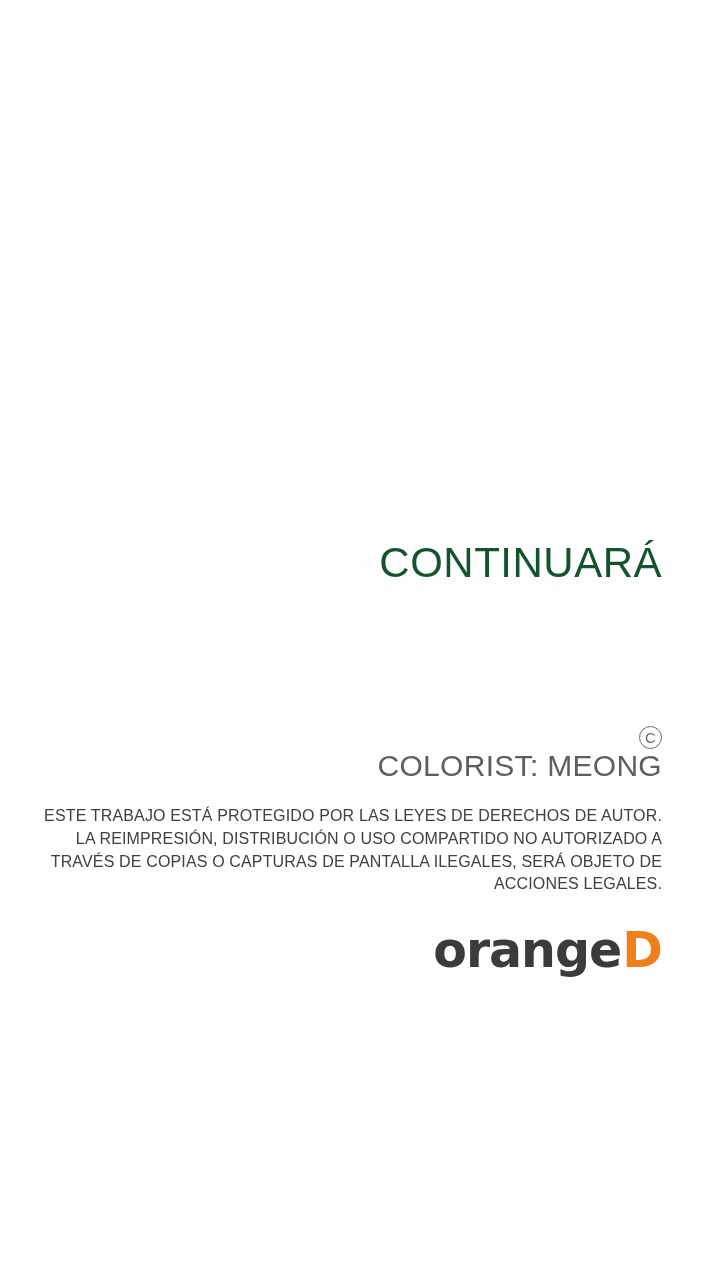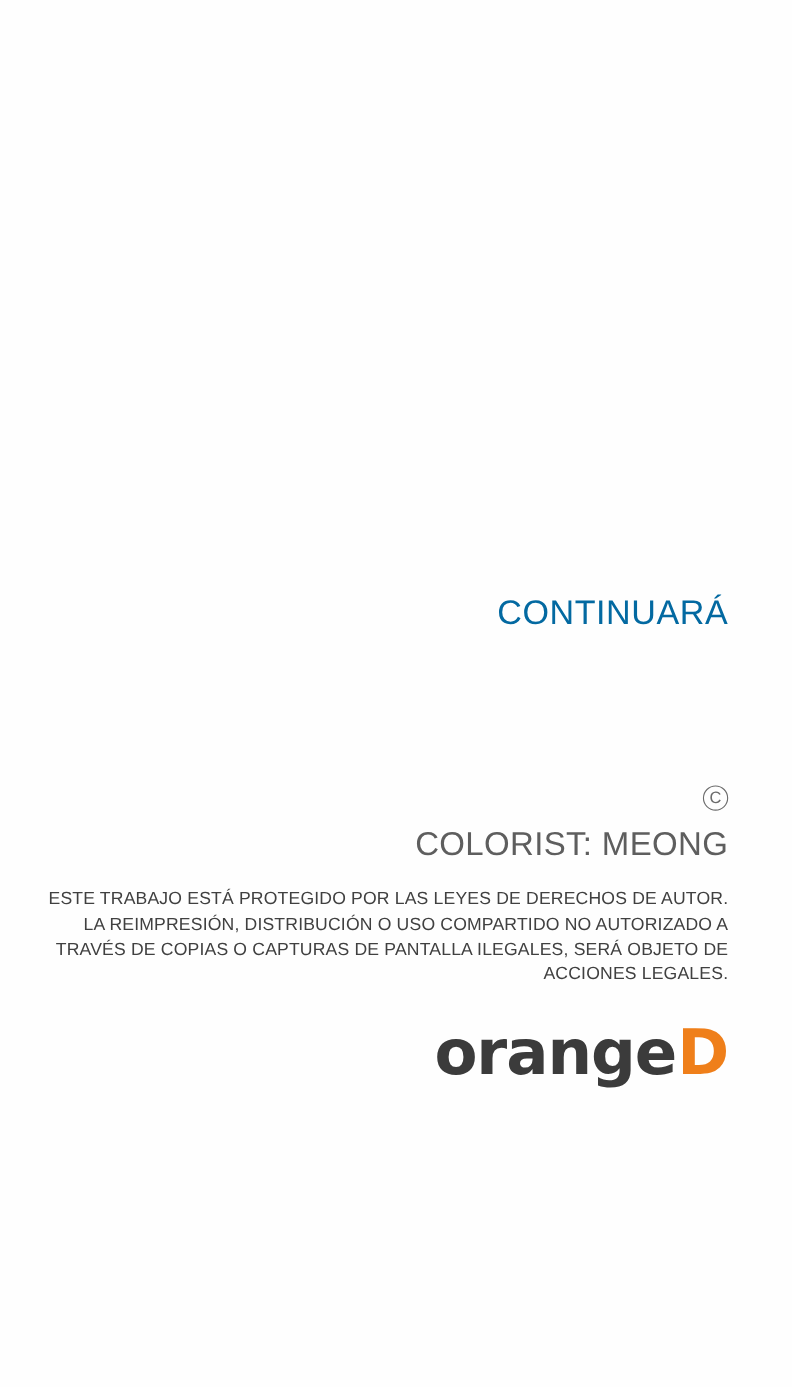--- a/index.html
+++ b/index.html
@@ -22,23 +22,23 @@
   }
   .credits-block {
     position: absolute;
     right: 58px;
     top: 540px;
     width: 620px;
     text-align: right;
     color: #6b6b6b;
   }
   .continues {
-    font-size: 31px;
+    font-size: 42px;
     letter-spacing: 0.5px;
-    color: #0369a1;
+    color: #14532d;
     line-height: 1.1;
     margin: 0;
   }
   .copyright-line {
     margin-top: 140px;
     font-size: 28px;
     color: #5e5e5e;
     letter-spacing: 0.3px;
     display: flex;
     justify-content: flex-end;
@@ -53,42 +53,41 @@
     height: 23px;
     border: 1.6px solid #6b6b6b;
     border-radius: 50%;
     font-size: 15px;
     line-height: 1;
     color: #6b6b6b;
     padding-bottom: 1px;
     box-sizing: border-box;
   }
   .colorist-line {
-    margin-top: 14px;
     font-size: 30px;
     color: #5e5e5e;
     letter-spacing: 0.3px;
   }
   .legal {
     margin-top: 22px;
     font-size: 16px;
     line-height: 1.42;
     color: #404040;
     letter-spacing: 0.15px;
   }
   .logo-wrap {
     margin-top: 26px;
     display: flex;
     justify-content: flex-end;
     align-items: flex-end;
   }
   .logo {
     display: flex;
     align-items: baseline;
-    font-size: 57px;
+    font-size: 49px;
     font-weight: bold;
     letter-spacing: -1px;
   }
   .logo .word {
     color: #3b3b3b;
     font-family: "DejaVu Sans", sans-serif;
     font-weight: bold;
   }
   .logo .dmark {
     color: #ef7f1a;

